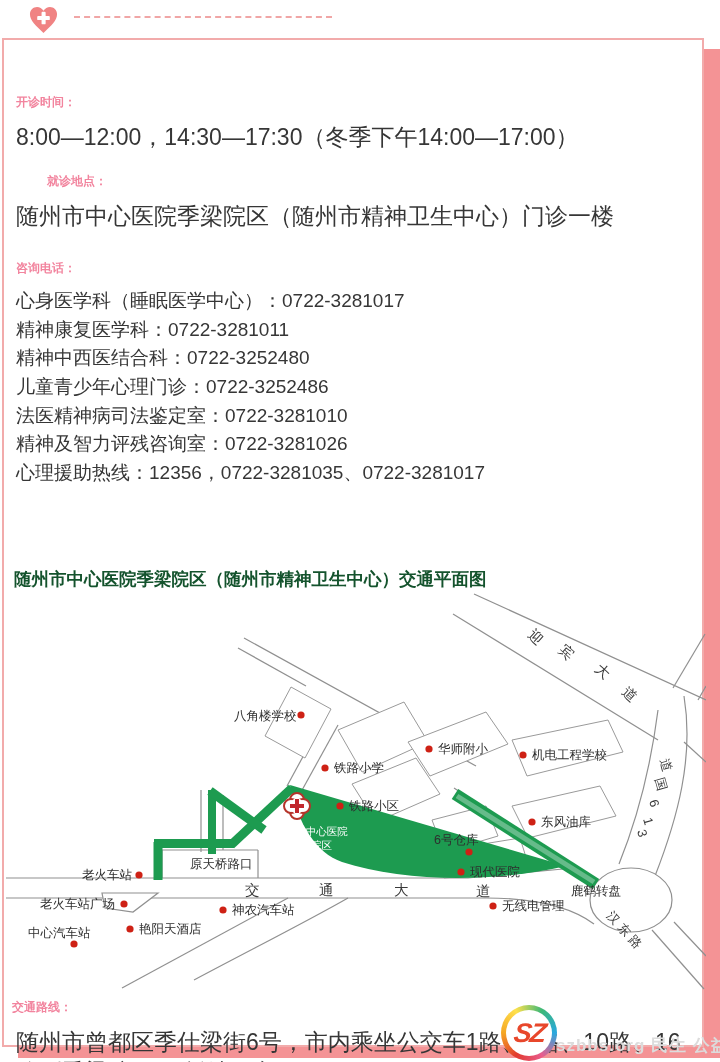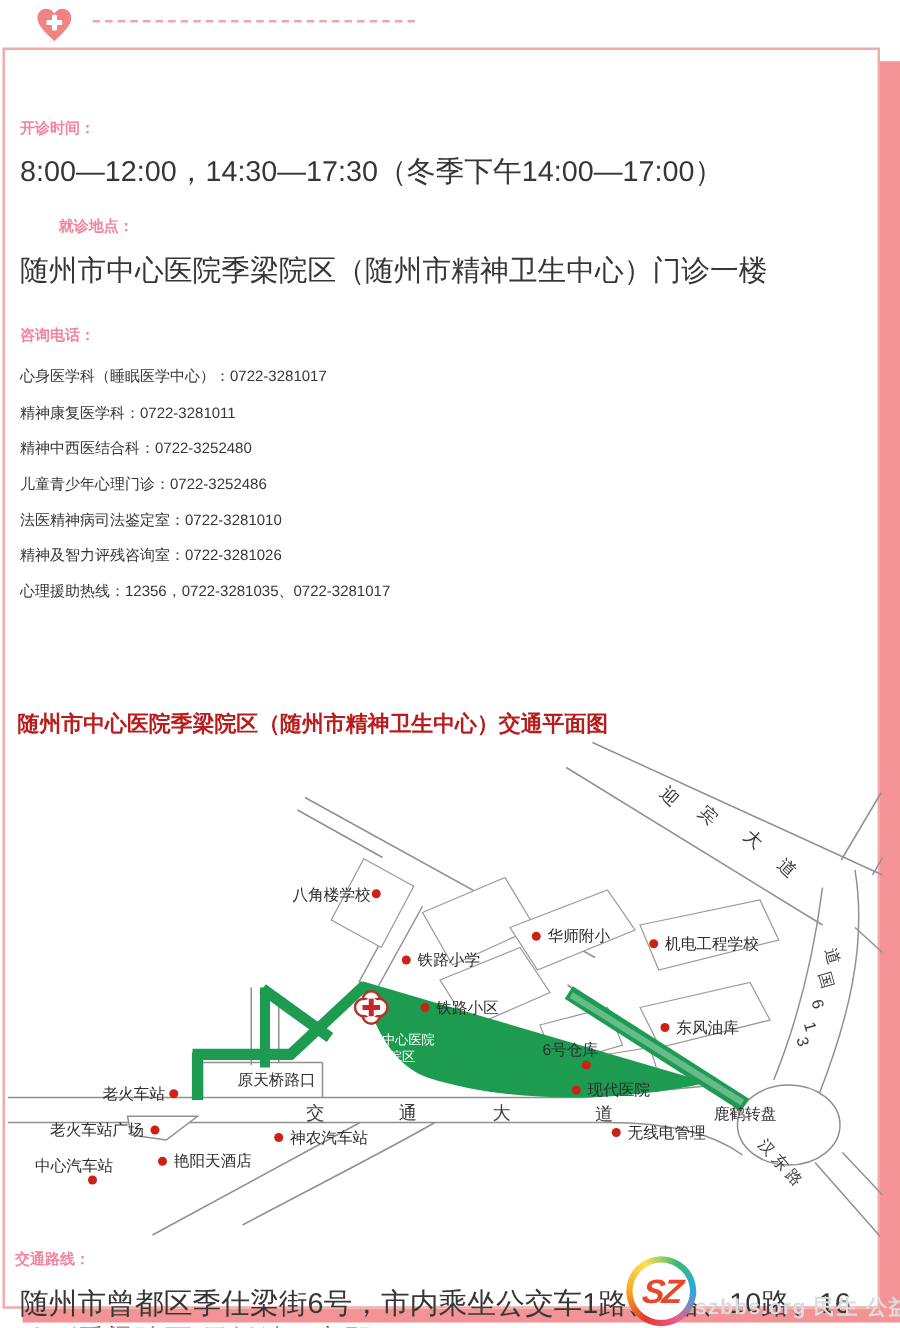--- a/index.html
+++ b/index.html
@@ -20,22 +20,22 @@
     box-shadow:16px 11px 0 0 #f49395;
   }
   .h-pink{font-size:12px;font-weight:700;color:#f2849e;}
   .body-text{font-size:23px;color:#363636;}
   .sec-hours-h{left:12px;top:54px;}
   .sec-hours-t{left:12px;top:82px;}
   .sec-loc-h{left:12px;top:133px;margin-left:31px;}
   .sec-loc-t{left:12px;top:161px;}
   .sec-phone-h{left:12px;top:220px;}
   .phone-list{left:12px;top:247px;}
-  .phone-line{font-size:12px;color:#363636;height:28.7px;line-height:28.7px;white-space:nowrap;}
-  .map-title{left:10px;top:527px;font-size:17.5px;font-weight:700;color:#b91c1c;}
+  .phone-line{font-size:19px;color:#363636;height:28.7px;line-height:28.7px;white-space:nowrap;}
+  .map-title{left:10px;top:527px;font-size:17.5px;font-weight:700;color:#14532d;}
   .map-wrap{left:2px;top:552px;width:700px;height:400px;}
   .sec-route-h{left:8px;top:959px;}
   .sec-route-t{left:12px;top:987px;width:686px;line-height:30px;}
   
   .wm-logo{
     left:501px;top:1005px;width:56px;height:56px;border-radius:50%;
     background:conic-gradient(from 210deg,#e23a2e,#f5a623,#ffe14d,#3cb878,#29a8df,#e95c8d,#e23a2e);
     display:flex;align-items:center;justify-content:center;
   }
   .wm-logo-inner{

